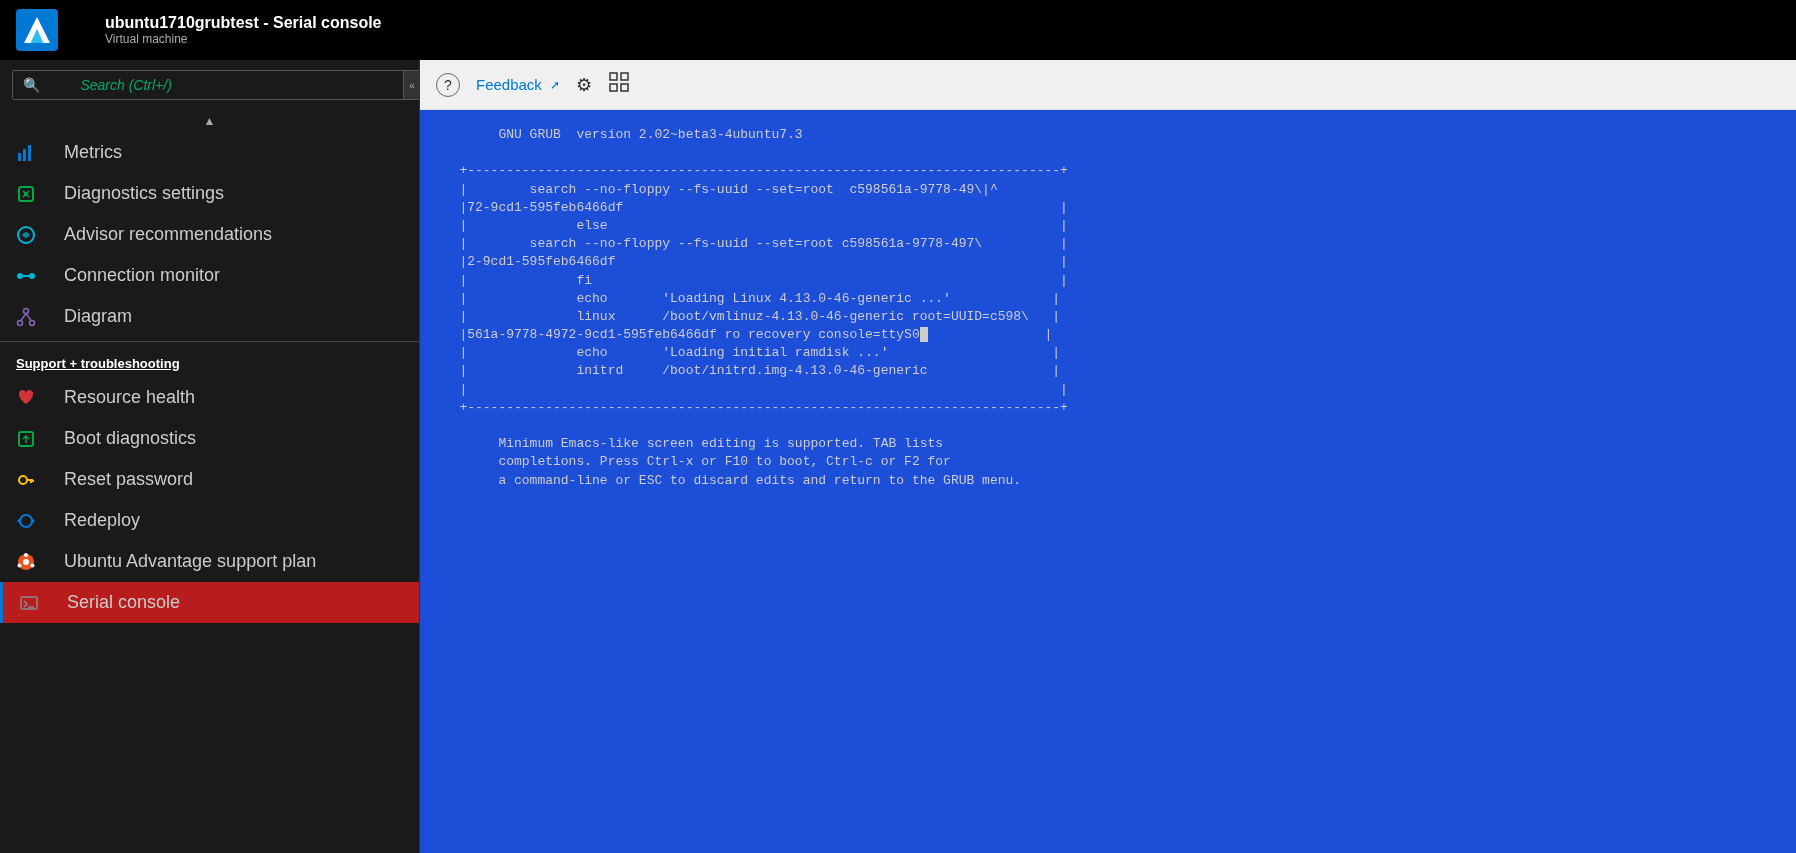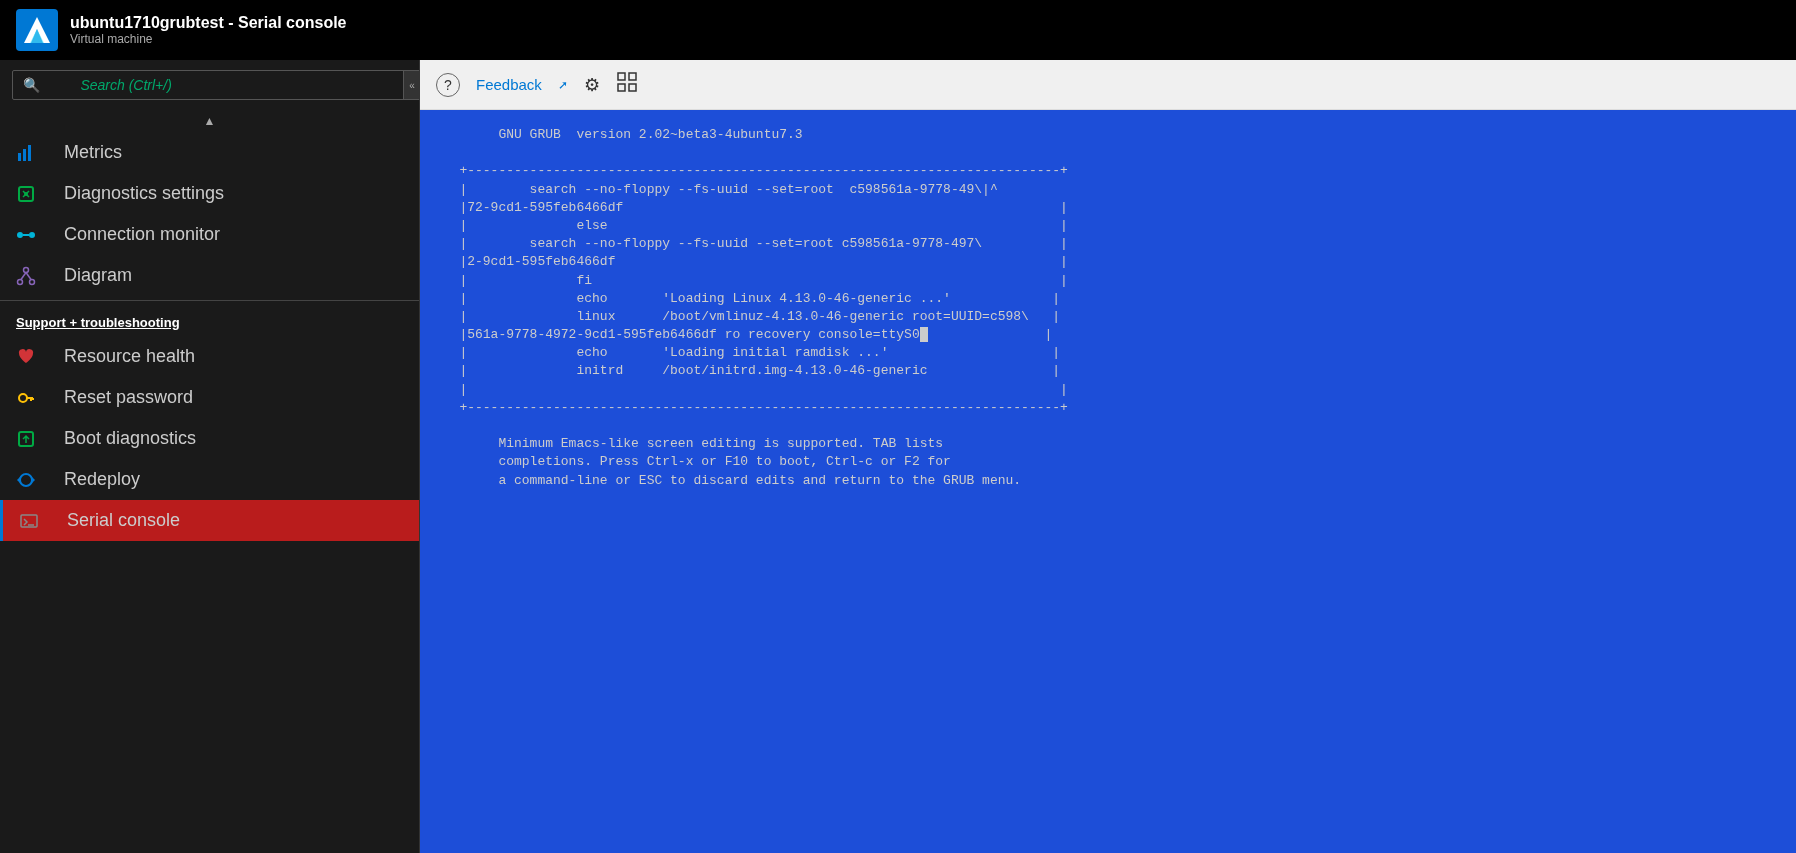--- a/index.html
+++ b/index.html
@@ -6,20 +6,21 @@
     body { font-family: 'Segoe UI', sans-serif; background: #1a1a1a; width: 1796px; height: 853px; overflow: hidden; display: flex; flex-direction: column; }
 
     
     .top-bar {
       background: #000000;
       height: 60px;
       display: flex;
       align-items: center;
       padding: 0 16px;
       flex-shrink: 0;
+      gap: 35px;
     }
     .top-bar-logo {
       width: 42px;
       height: 42px;
       margin-right: 12px;
       flex-shrink: 0;
     }
     .top-bar-title-group { display: flex; flex-direction: column; }
     .top-bar-title { color: #ffffff; font-size: 16px; font-weight: 600; }
     .top-bar-subtitle { color: #aaaaaa; font-size: 12px; }
@@ -158,21 +159,21 @@
       display: flex;
       align-items: center;
       justify-content: center;
       border: 1px solid #666;
       border-radius: 50%;
       font-size: 14px;
     }
     .toolbar-feedback {
       display: flex;
       align-items: center;
-      gap: 16px;
+      gap: 8px;
       color: #0078d4;
       font-size: 15px;
       font-weight: 400;
       cursor: pointer;
       text-decoration: none;
     }
     .toolbar-gear {
       color: #333;
       font-size: 18px;
       cursor: pointer;
@@ -247,20 +248,29 @@
         <svg width="20" height="20" viewBox="0 0 20 20">
             <rect x="3" y="3" width="14" height="14" rx="2" fill="none" stroke="#00aa44" stroke-width="2"></rect>
             <line x1="7" y1="7" x2="13" y2="13" stroke="#00aa44" stroke-width="1.5"></line>
             <line x1="13" y1="7" x2="7" y2="13" stroke="#00aa44" stroke-width="1.5"></line>
             <circle cx="10" cy="10" r="2" fill="#00aa44"></circle>
           </svg>
       </span>
       <span>Diagnostics settings</span>
     </div>
 
+    <div class="sidebar-item">
+      <span class="sidebar-item-icon">
+        <svg width="20" height="20" viewBox="0 0 20 20">
+            <circle cx="10" cy="10" r="8" fill="none" stroke="#00b4d8" stroke-width="2"></circle>
+            <path d="M6 10 Q10 4 14 10 Q10 16 6 10" fill="#00b4d8" opacity="0.7"></path>
+          </svg>
+      </span>
+      <span>Advisor recommendations</span>
+    </div>
 
     <div class="sidebar-item">
       <span class="sidebar-item-icon">
         <svg width="20" height="20" viewBox="0 0 20 20">
             <circle cx="4" cy="10" r="3" fill="#00b4d8"></circle>
             <circle cx="16" cy="10" r="3" fill="#00b4d8"></circle>
             <rect x="7" y="9" width="6" height="2" fill="#00b4d8"></rect>
           </svg>
       </span>
       <span>Connection monitor</span>
@@ -286,51 +296,63 @@
         <svg width="20" height="20" viewBox="0 0 20 20">
             <path d="M10 16 C10 16 3 11 3 6.5 A3.5 3.5 0 0 1 10 5 A3.5 3.5 0 0 1 17 6.5 C17 11 10 16 10 16Z" fill="#d13438"></path>
           </svg>
       </span>
       <span>Resource health</span>
     </div>
 
     <div class="sidebar-item">
       <span class="sidebar-item-icon">
         <svg width="20" height="20" viewBox="0 0 20 20">
+            <rect x="3" y="3" width="14" height="14" rx="2" fill="none" stroke="#00aa44" stroke-width="2"></rect>
+            <path d="M7 10 L10 7 L13 10 M10 7 L10 14" stroke="#00aa44" stroke-width="1.5" fill="none"></path>
+          </svg>
+      </span>
+      <span>Boot diagnostics</span>
+    </div>
+
+    <div class="sidebar-item">
+      <span class="sidebar-item-icon">
+        <svg width="20" height="20" viewBox="0 0 20 20">
             <circle cx="7" cy="10" r="4" fill="none" stroke="#ffc107" stroke-width="2"></circle>
             <line x1="10.5" y1="10" x2="17" y2="10" stroke="#ffc107" stroke-width="2"></line>
             <line x1="15" y1="10" x2="15" y2="13" stroke="#ffc107" stroke-width="2"></line>
             <line x1="17" y1="10" x2="17" y2="12" stroke="#ffc107" stroke-width="2"></line>
           </svg>
       </span>
       <span>Reset password</span>
     </div>
 
     <div class="sidebar-item">
       <span class="sidebar-item-icon">
         <svg width="20" height="20" viewBox="0 0 20 20">
-            <rect x="3" y="3" width="14" height="14" rx="2" fill="none" stroke="#00aa44" stroke-width="2"></rect>
-            <path d="M7 10 L10 7 L13 10 M10 7 L10 14" stroke="#00aa44" stroke-width="1.5" fill="none"></path>
-          </svg>
-      </span>
-      <span>Boot diagnostics</span>
-    </div>
-
-    <div class="sidebar-item">
-      <span class="sidebar-item-icon">
-        <svg width="20" height="20" viewBox="0 0 20 20">
             <path d="M4 10 A6 6 0 0 1 16 10" fill="none" stroke="#0078d4" stroke-width="2"></path>
             <polygon points="15,6 19,10 15,14" fill="#0078d4"></polygon>
             <path d="M16 10 A6 6 0 0 1 4 10" fill="none" stroke="#0078d4" stroke-width="2"></path>
             <polygon points="5,6 1,10 5,14" fill="#0078d4"></polygon>
           </svg>
       </span>
       <span>Redeploy</span>
     </div>
 
+    <div class="sidebar-item">
+      <span class="sidebar-item-icon">
+        <svg width="20" height="20" viewBox="0 0 20 20">
+            <circle cx="10" cy="10" r="8" fill="#e95420"></circle>
+            <circle cx="10" cy="10" r="3" fill="white"></circle>
+            <circle cx="10" cy="3" r="2" fill="white"></circle>
+            <circle cx="3.5" cy="13.5" r="2" fill="white"></circle>
+            <circle cx="16.5" cy="13.5" r="2" fill="white"></circle>
+          </svg>
+      </span>
+      <span>Ubuntu Advantage support plan</span>
+    </div>
 
     <div class="sidebar-item active">
       <span class="sidebar-item-icon">
         <svg width="20" height="20" viewBox="0 0 20 20">
             <rect x="2" y="4" width="16" height="12" rx="1" fill="none" stroke="#888" stroke-width="1.5"></rect>
             <path d="M5 8 L8 11 L5 14" stroke="#888" stroke-width="1.5" fill="none"></path>
             <line x1="9" y1="14" x2="15" y2="14" stroke="#888" stroke-width="1.5"></line>
           </svg>
       </span>
       <span>Serial console</span>

